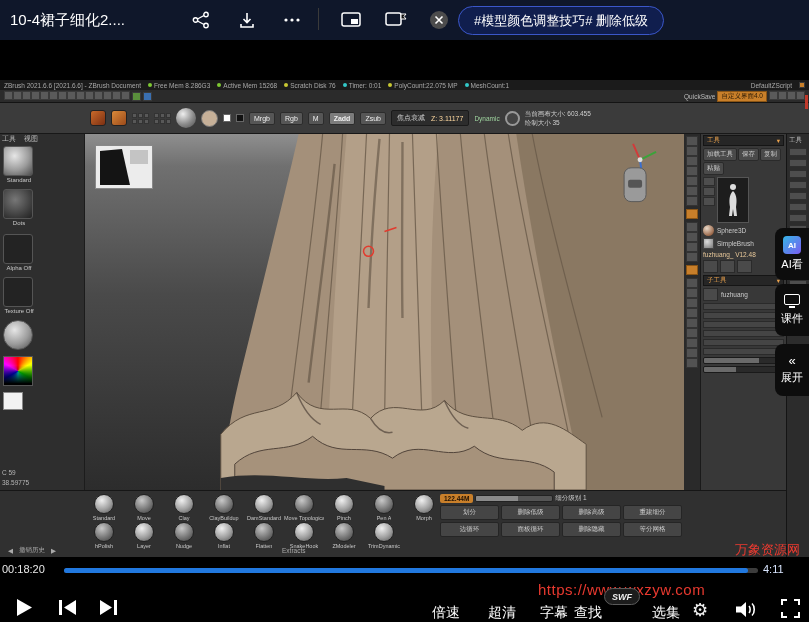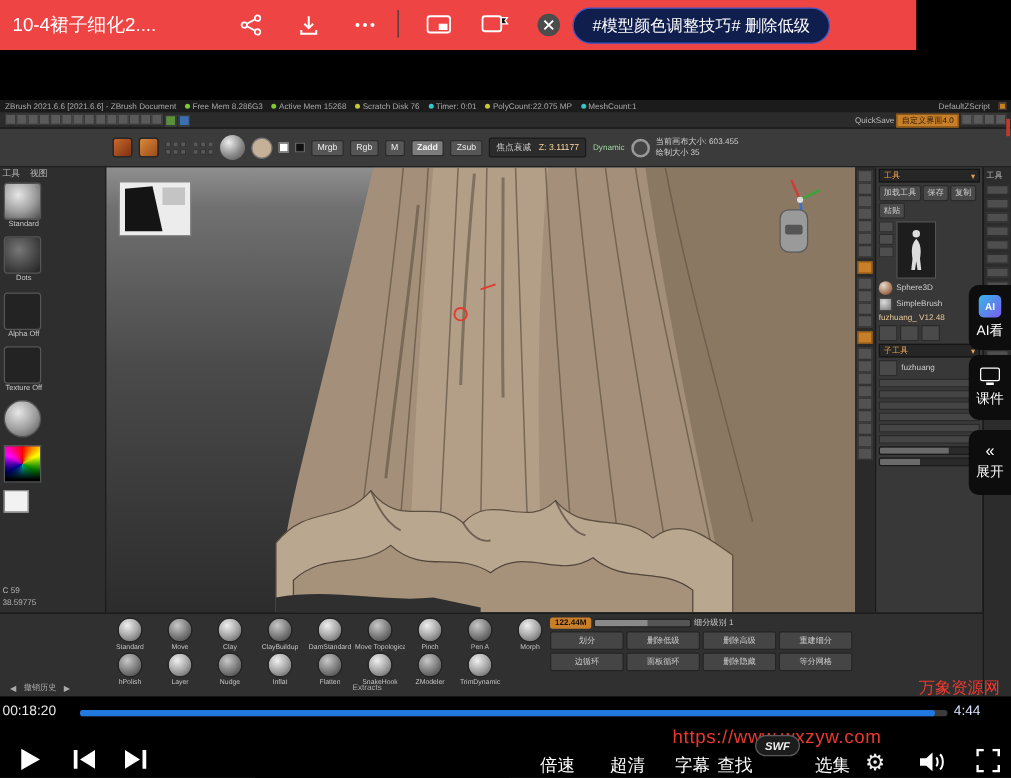--- a/index.html
+++ b/index.html
@@ -1,21 +1,21 @@
 <!DOCTYPE html>
 <html><head>
 <meta charset="utf-8">
 <style>
 *{margin:0;padding:0;box-sizing:border-box}
 html,body{width:809px;height:622px;overflow:hidden;background:#000}
 body{font-family:"Liberation Sans",sans-serif;color:#fff;position:relative}
 svg{display:block}
 
 
-.topbar{position:absolute;top:0;left:0;width:733px;height:40px;background:#ef4444;z-index:9}
+.topbar{position:absolute;top:0;left:0;width:809px;height:40px;background:#0f172a;z-index:9}
 .vtitle{position:absolute;left:10px;top:11px;font-size:15px;color:#fff;white-space:nowrap}
 .ticon{position:absolute;top:9px;width:22px;height:22px;display:flex;align-items:center;justify-content:center;cursor:pointer}
 .tsep{position:absolute;top:8px;left:318px;width:1px;height:22px;background:#3a3a3a}
 .pill{position:absolute;left:458px;top:6px;height:29px;line-height:27px;padding:0 15px;border-radius:15px;background:#101e4e;border:1px solid #3b57c9;font-size:13px;color:#fff;white-space:nowrap;cursor:pointer}
 .avatar-wrap{position:absolute;right:8px;top:2px;display:flex;align-items:center;gap:4px;cursor:pointer}
 .avatar{width:35px;height:35px;border-radius:50%;background:radial-gradient(circle at 35% 30%,#ffffff 0%,#ffd9e4 30%,#f6a9c4 70%,#e98bb0 100%);border:1px solid #f4c4d6}
 .avatar-label{font-size:12px;color:#fff;white-space:nowrap}
 
 
 .zb{position:absolute;top:80px;left:0;width:809px;height:477px;background:#2e2e2e;z-index:1}
@@ -555,21 +555,21 @@
 </div>
 
 <div class="wm-site">万象资源网</div>
 <div class="wm-url">https://www.wxzyw.com</div>
 <div class="swf">SWF</div>
 
 <span class="timecur">00:18:20</span>
 <div class="pbar">
     <div class="pfill"></div>
   </div>
-<span class="timetot">4:44</span>
+<span class="timetot">4:11</span>
 
 <div class="controls">
   <div class="cicon" style="left:16px;top:8px">
     <svg width="17" height="19" viewBox="0 0 17 19">
         <path d="M1,1 L16,9.5 L1,18 Z" fill="#fff"></path>
       </svg>
   </div>
   <div class="cicon" style="left:58px;top:9px">
     <svg width="19" height="17" viewBox="0 0 19 17">
         <rect x="1" y="1" width="3" height="15" fill="#fff"></rect>

